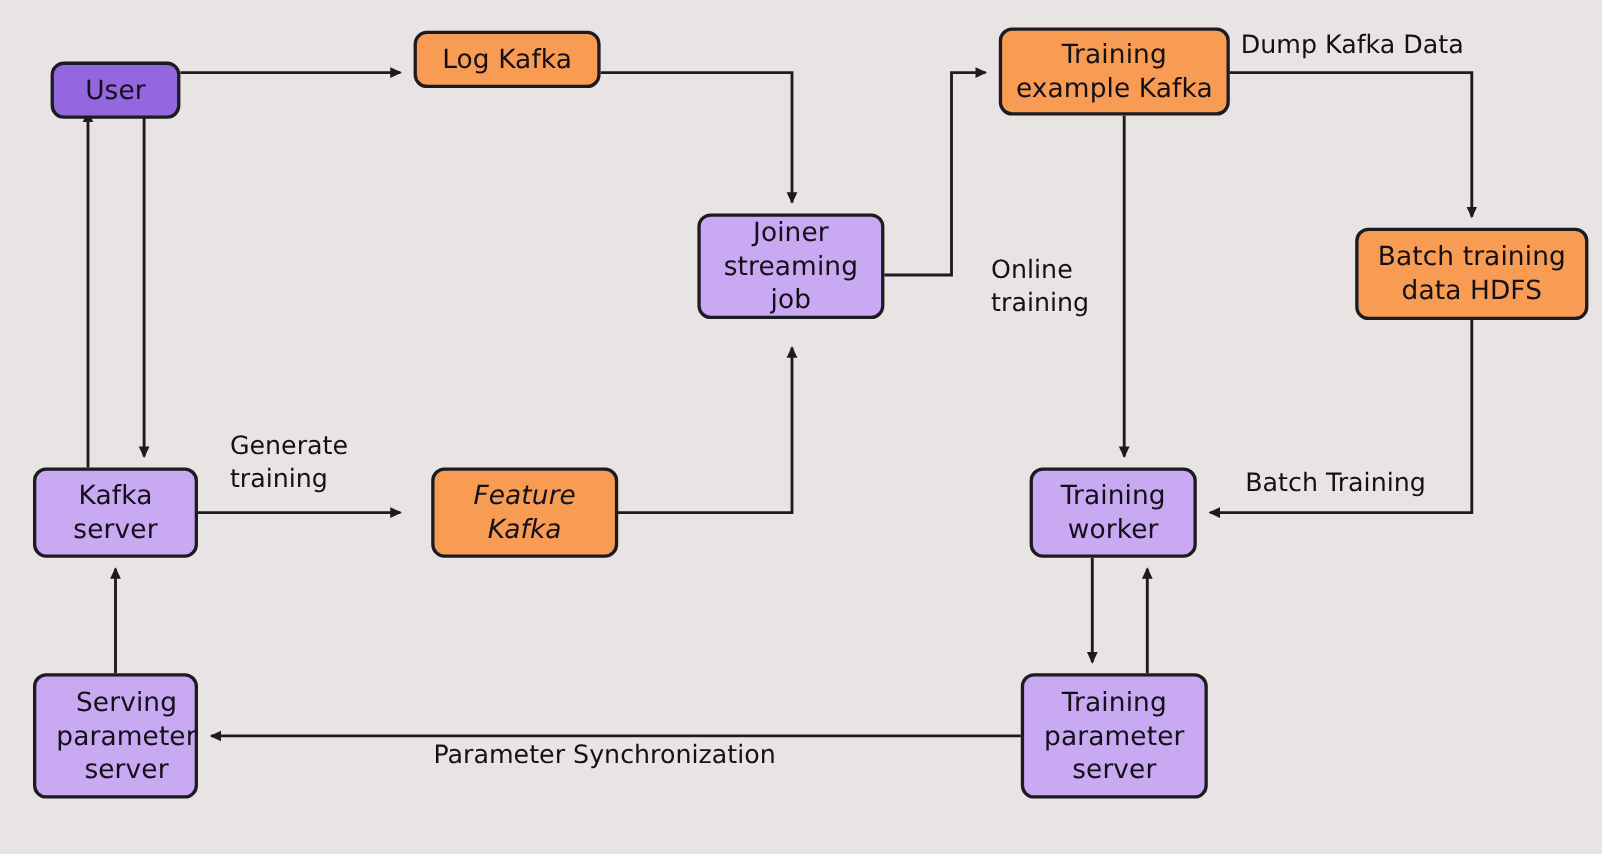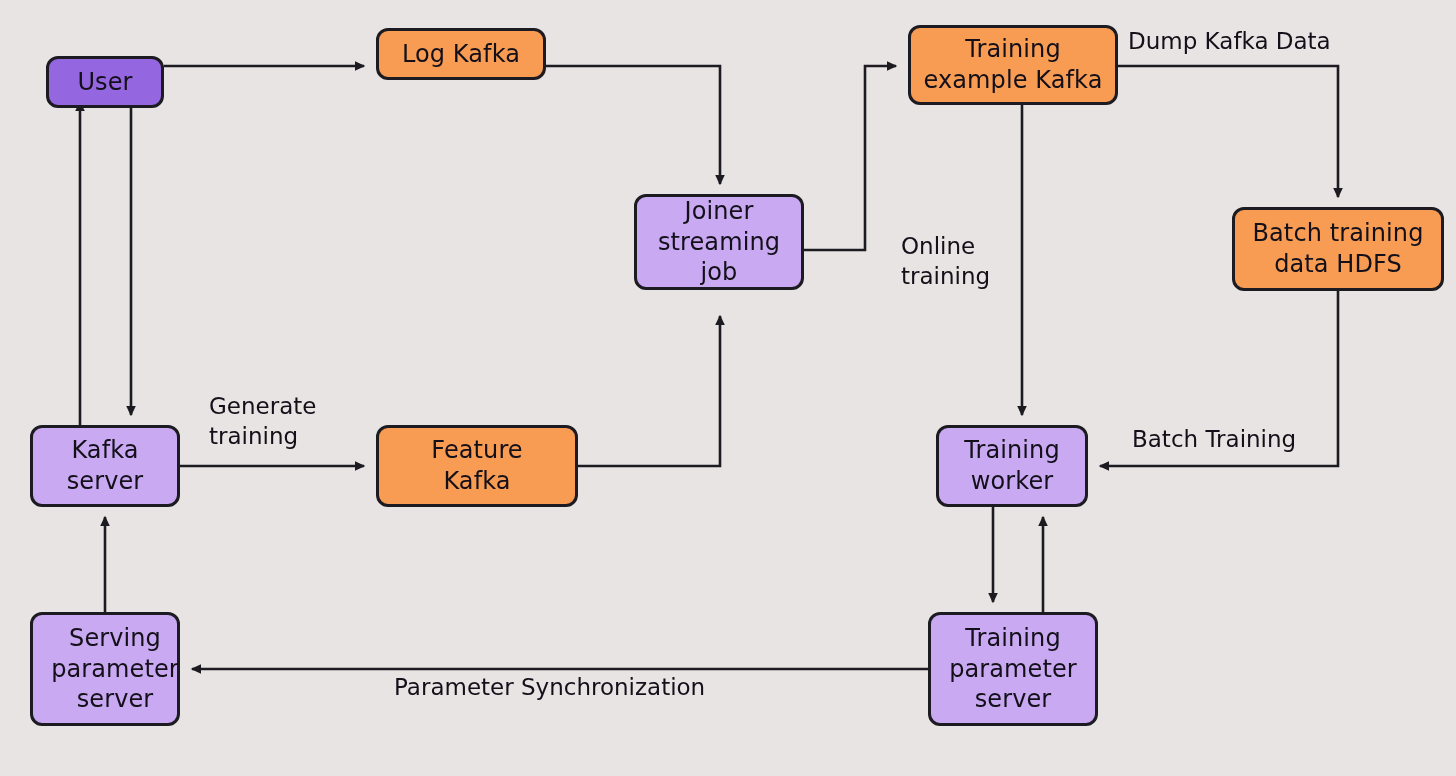--- a/index.html
+++ b/index.html
@@ -106,21 +106,21 @@
   <div class="node orange" style="left:1232px;top:207px;width:212px;height:84px;">Batch training
 data HDFS</div>
 
   <div class="node purple" style="left:634px;top:194px;width:170px;height:96px;">Joiner
 streaming
 job</div>
 
   <div class="node purple" style="left:30px;top:425px;width:150px;height:82px;">Kafka
 server</div>
 
-  <div class="node orange" style="left:376px;top:425px;width:202px;height:82px;">Feature
+  <div class="node orange" style="left:392px;top:425px;width:170px;height:82px;font-style:italic;">Feature
 Kafka</div>
 
   <div class="node purple" style="left:936px;top:425px;width:152px;height:82px;">Training
 worker</div>
 
   <div class="node purple" style="left:30px;top:612px;width:150px;height:114px;padding-left:20px;">Serving
 parameter
 server</div>
 
   <div class="node purple" style="left:928px;top:612px;width:170px;height:114px;">Training

